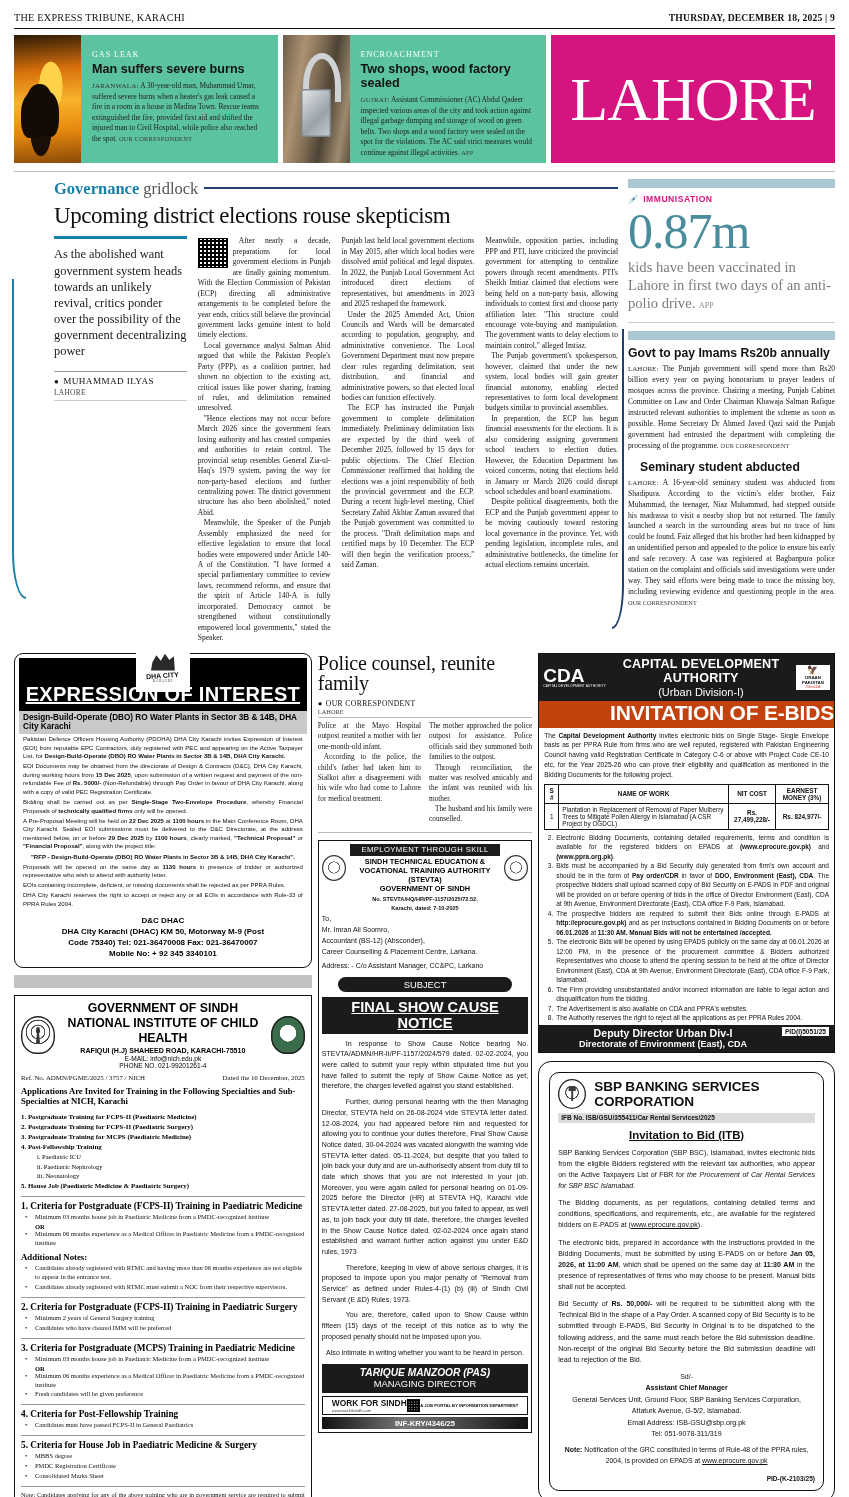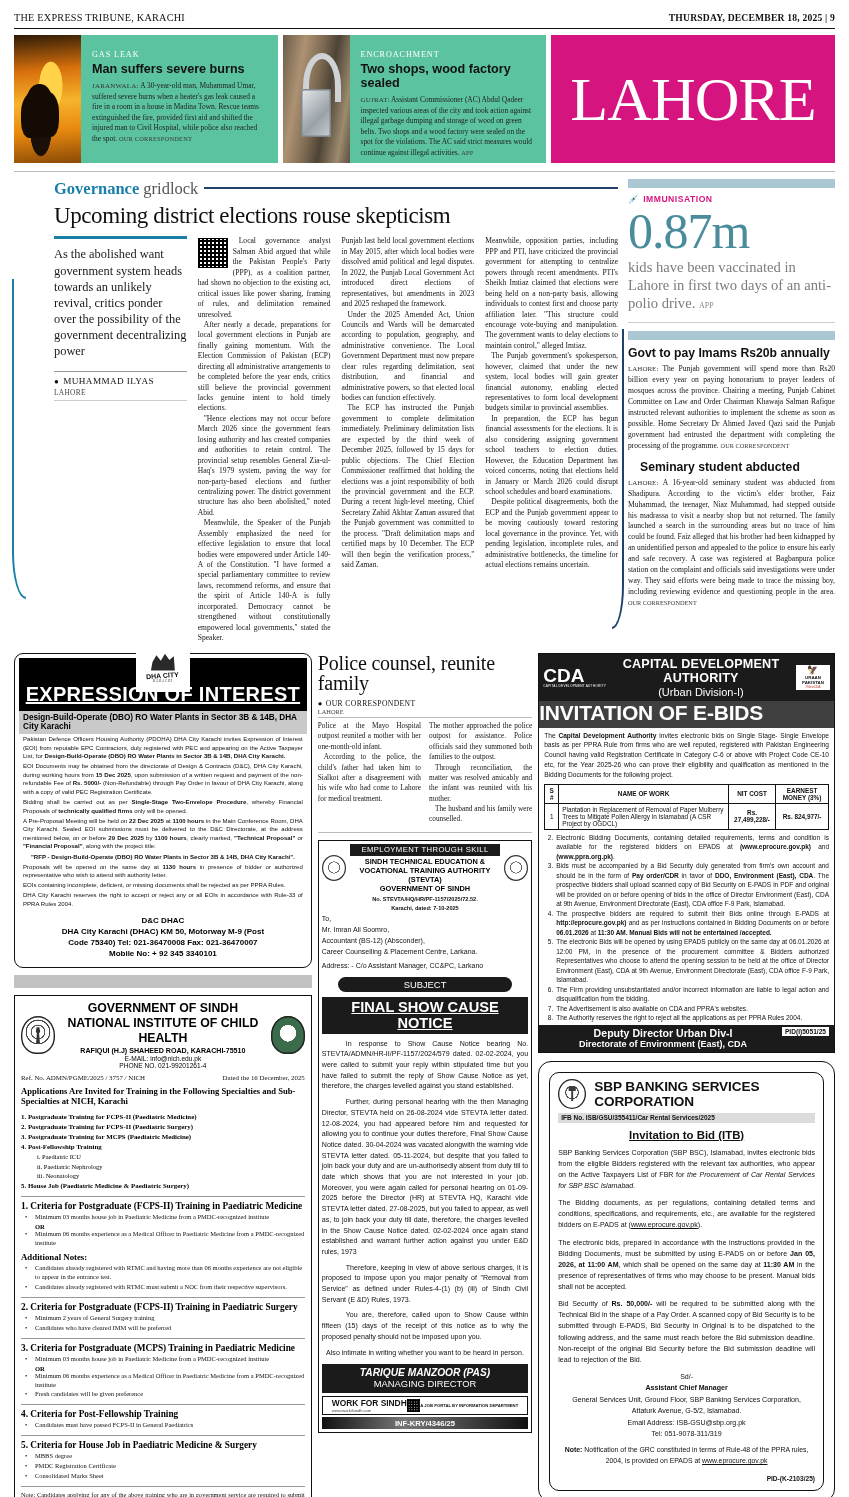--- a/index.html
+++ b/index.html
@@ -256,21 +256,21 @@
   .cda-hdr { background:#1b1b1b; display:flex; align-items:center; padding:3px 4px; gap:5px; }
   .cda-logo { font-family:"Liberation Sans",sans-serif; font-weight:700; font-size:19px; color:#fff; line-height:1;}
   .cda-logo small{ display:block; font-size:3.2px; font-weight:400; letter-spacing:.2px;}
   .cda-hdr-mid { flex:1; text-align:center; }
   .cda-t1 { font-family:"Liberation Sans",sans-serif; font-weight:700; font-size:12.6px; color:#fff; letter-spacing:.2px;}
   .cda-t2 { font-family:"Liberation Sans",sans-serif; font-size:11px; color:#fff; margin-top:1px;}
   .cda-uraan { width:34px; background:#fff; text-align:center; padding:1px 0; }
   .cda-uraan .bird{ font-size:9px; line-height:1; color:#111;}
   .cda-uraan .u1{ font-family:"Liberation Sans",sans-serif;font-weight:700;font-size:4.4px;color:#111;}
   .cda-uraan .u2{ font-family:"Liberation Sans",sans-serif;font-size:3.2px;color:#c0392b;}
-  .cda-ebids { background:#404040; color:#fff; text-align:left;
+  .cda-ebids { background:#c2410c; color:#fff; text-align:right;
      font-family:"Liberation Sans",sans-serif; font-weight:700; font-size:21px; padding:0 0 3px 0; letter-spacing:-.2px;}
   .cda-p { font-family:"Liberation Sans",sans-serif; font-size:6.6px; line-height:1.5; text-align:justify; color:#111; padding:3px 5px 2px 5px;}
   .cda-p b{font-weight:700;}
   .cda-table { width:calc(100% - 10px); margin:2px 5px 3px 5px; border-collapse:collapse; }
   .cda-table th, .cda-table td { border:1px solid #111; font-family:"Liberation Sans",sans-serif; font-size:6.4px; padding:2px 3px; color:#111;}
   .cda-table th { font-weight:700; text-align:center; }
   .cda-table td.c { text-align:center; font-weight:700; }
   .cda-table td.s { text-align:center; width:14px;}
   .cda-ol { padding:0 5px 2px 5px; }
   .cda-li { display:flex; gap:3px; font-family:"Liberation Sans",sans-serif; font-size:6.5px; line-height:1.46; color:#111; text-align:justify;}
@@ -370,22 +370,22 @@
                 <span class="pin-ico">●</span>
                 <span>MUHAMMAD ILYAS</span>
               </div>
             <div class="loc">LAHORE</div>
           </div>
         </div>
 
         <div class="col">
           <div class="bodytext">
             <div class="qr"></div>
+            <p>After nearly a decade, preparations for local government elections in Punjab are finally gaining momentum. With the Election Commission of Pakistan (ECP) directing all administrative arrangements to be completed before the year ends, critics still believe the provincial government lacks genuine intent to hold timely elections.</p>
             <p>Local governance analyst Salman Abid argued that while the Pakistan People's Party (PPP), as a coalition partner, had shown no objection to the existing act, critical issues like power sharing, framing of rules, and delimitation remained unresolved.</p>
-            <p>After nearly a decade, preparations for local government elections in Punjab are finally gaining momentum. With the Election Commission of Pakistan (ECP) directing all administrative arrangements to be completed before the year ends, critics still believe the provincial government lacks genuine intent to hold timely elections.</p>
             <p>"Hence elections may not occur before March 2026 since the government fears losing authority and has created companies and authorities to retain control. The provincial setup resembles General Zia-ul-Haq's 1979 system, paving the way for non-party-based elections and further centralizing power. The district government structure has also been abolished," noted Abid.</p>
             <p>Meanwhile, the Speaker of the Punjab Assembly emphasized the need for effective legislation to ensure that local bodies were empowered under Article 140-A of the Constitution. "I have formed a special parliamentary committee to review laws, recommend reforms, and ensure that the spirit of Article 140-A is fully incorporated. Democracy cannot be strengthened without constitutionally empowered local governments," stated the Speaker.</p>
           </div>
         </div>
 
         <div class="col">
           <div class="bodytext">
             <p>Punjab last held local government elections in May 2015, after which local bodies were dissolved amid political and legal disputes. In 2022, the Punjab Local Government Act introduced direct elections of representatives, but amendments in 2023 and 2025 reshaped the framework.</p>
             <p>Under the 2025 Amended Act, Union Councils and Wards will be demarcated according to population, geography, and administrative convenience. The Local Government Department must now prepare clear rules regarding delimitation, seat distribution, and financial and administrative powers, so that elected local bodies can function effectively.</p>
             <p>The ECP has instructed the Punjab government to complete delimitation immediately. Preliminary delimitation lists are expected by the third week of December 2025, followed by 15 days for public objections. The Chief Election Commissioner reaffirmed that holding the elections was a joint responsibility of both the provincial government and the ECP. During a recent high-level meeting, Chief Secretary Zahid Akhtar Zaman assured that the Punjab government was committed to the process. "Draft delimitation maps and certified maps by 10 December. The ECP will then begin the verification process," said Zaman.</p>

